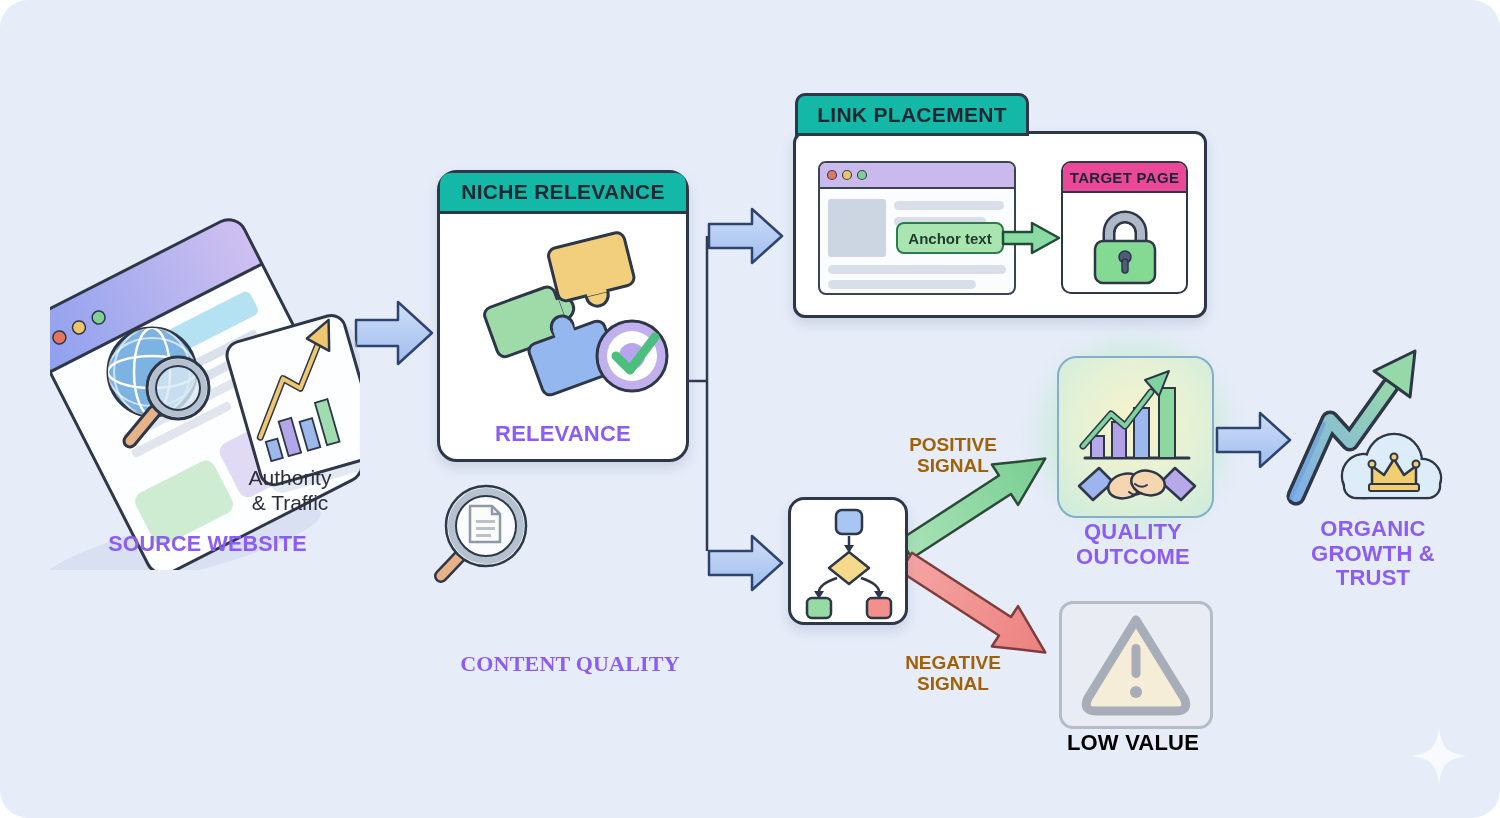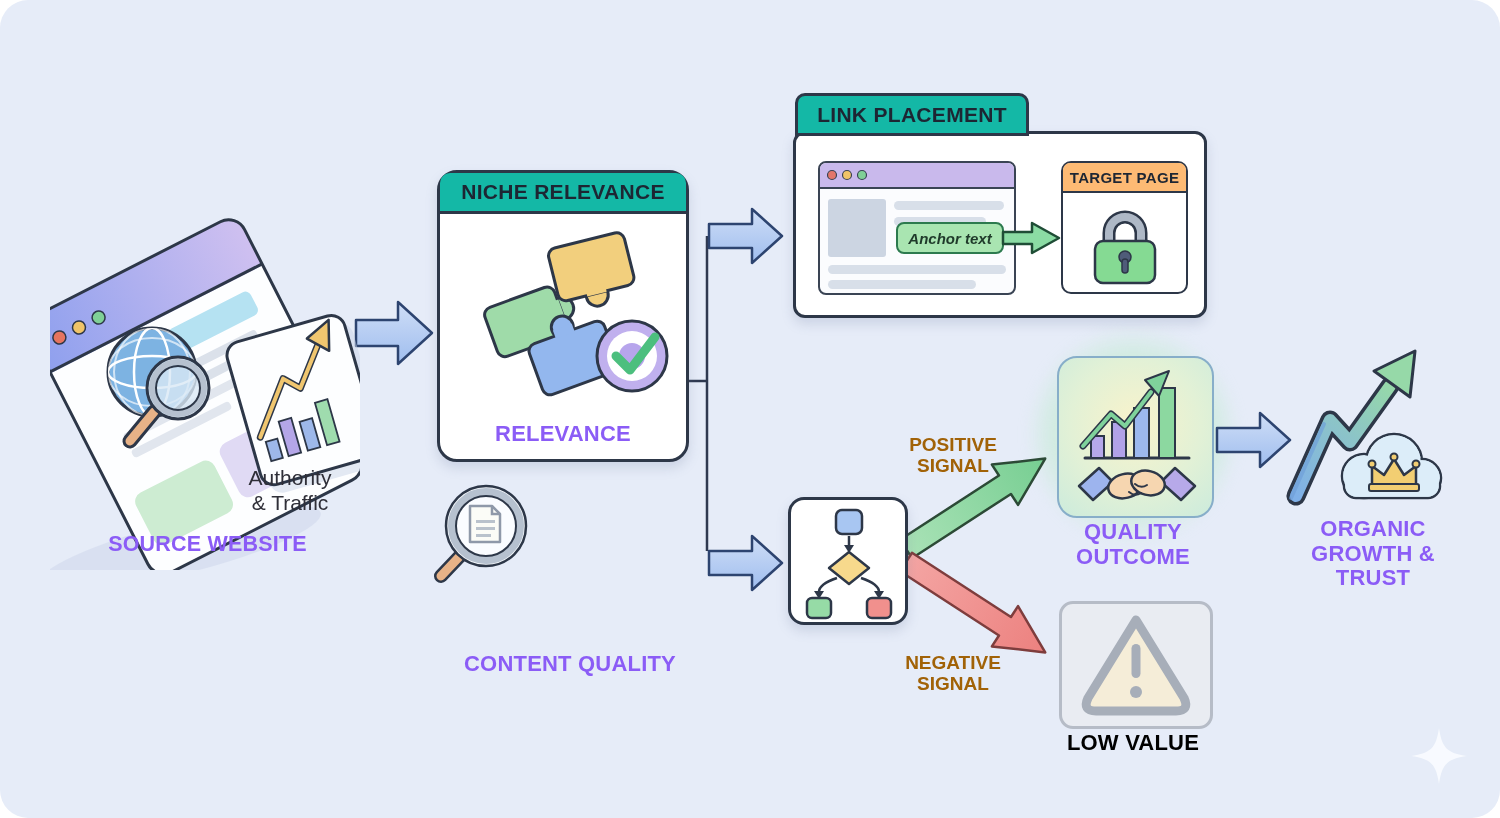--- a/index.html
+++ b/index.html
@@ -173,30 +173,30 @@
         </svg>
       </div>
       <div class="mock-line" style="left:8px;top:36px;width:58px;height:58px;background:#ccd5e2;border-radius:3px;"></div>
       <div class="mock-line" style="left:74px;top:38px;width:110px;height:9px;"></div>
       <div class="mock-line" style="left:74px;top:54px;width:92px;height:9px;"></div>
       <div class="mock-line" style="left:8px;top:102px;width:178px;height:9px;"></div>
       <div class="mock-line" style="left:8px;top:117px;width:148px;height:9px;"></div>
     </div>
 
     <div class="abs" style="left:100px;top:88px;width:104px;height:28px;background:#a9e5b1;border:2.5px solid #2c7a4e;border-radius:8px;
-                display:flex;align-items:center;justify-content:center;font-weight:bold;font-size:15px;color:#1f3a2a;font-style:italic;">
+                display:flex;align-items:center;justify-content:center;font-weight:bold;font-size:15px;color:#1f3a2a;">
       <span>Anchor text</span>
     </div>
 
     <svg class="abs" style="left:205px;top:84px;" width="62" height="40" viewBox="0 0 62 40">
       <polygon points="2,14 31,14 31,5 58,20 31,35 31,26 2,26" fill="#8bdca4" stroke="#1f4d36" stroke-width="2.5" stroke-linejoin="round"></polygon>
     </svg>
 
     <div class="abs" style="left:265px;top:27px;width:123px;height:129px;border:2.5px solid #2d3748;border-radius:10px;background:#ffffff;">
-      <div class="card-header" style="height:28px;border-bottom:2.5px solid #2d3748;border-radius:7px 7px 0 0;font-size:15px;background:#fdba74;">
+      <div class="card-header" style="height:28px;border-bottom:2.5px solid #2d3748;border-radius:7px 7px 0 0;font-size:15px;background:#ec4899;">
         <span>TARGET PAGE</span>
       </div>
       <svg width="123" height="98" viewBox="0 0 123 98">
         <path d="M46,52 V40 a16,16 0 0 1 32,0 V52" fill="none" stroke="#2d3748" stroke-width="13" stroke-linecap="round"></path>
         <path d="M46,52 V40 a16,16 0 0 1 32,0 V52" fill="none" stroke="#aeb8c6" stroke-width="8" stroke-linecap="round"></path>
         <rect x="32" y="48" width="60" height="42" rx="8" fill="#85da93" stroke="#2d3748" stroke-width="2.5"></rect>
         <circle cx="62" cy="64" r="6" fill="#4f5c79" stroke="#2d3748" stroke-width="1.5"></circle>
         <rect x="59" y="66" width="6" height="14" rx="3" fill="#4f5c79" stroke="#2d3748" stroke-width="1.5"></rect>
       </svg>
     </div>
@@ -209,21 +209,21 @@
     <circle cx="58" cy="48" r="34" fill="#fafcff" stroke="#b6c1cf" stroke-width="8"></circle>
     <circle cx="58" cy="48" r="30" fill="none" stroke="#2d3748" stroke-width="2"></circle>
     <g>
       <path d="M42,28 h22 l8,8 v28 h-30 Z" fill="#fbfcf7" stroke="#8f99a9" stroke-width="2.5" stroke-linejoin="round"></path>
       <path d="M64,28 v8 h8" fill="none" stroke="#8f99a9" stroke-width="2.5"></path>
       <rect x="48" y="42" width="19" height="3" fill="#b9c2cc"></rect>
       <rect x="48" y="49" width="19" height="3" fill="#b9c2cc"></rect>
       <rect x="48" y="56" width="15" height="3" fill="#b9c2cc"></rect>
     </g>
   </svg>
-  <div class="abs biglabel" style="left:440px;top:652px;width:260px;">CONTENT QUALITY</div>
+  <div class="abs biglabel" style="left:440px;top:652px;width:260px;font-family:Liberation Serif, serif;">CONTENT QUALITY</div>
 
   <div class="card" style="left:788px;top:497px;width:114px;height:122px;border-radius:16px;">
     <svg width="114" height="122" viewBox="0 0 114 122">
       <rect x="45" y="10" width="26" height="24" rx="6" fill="#a8c6f2" stroke="#2d3748" stroke-width="2.5"></rect>
       <line x1="58" y1="36" x2="58" y2="46" stroke="#2d3748" stroke-width="2.5"></line>
       <polygon points="53,45 63,45 58,53" fill="#2d3748"></polygon>
       <polygon points="58,52 78,68 58,84 38,68" fill="#f7d98c" stroke="#2d3748" stroke-width="2.5" stroke-linejoin="round"></polygon>
       <path d="M46,78 Q28,84 28,92" fill="none" stroke="#2d3748" stroke-width="2.5"></path>
       <path d="M70,78 Q88,84 88,92" fill="none" stroke="#2d3748" stroke-width="2.5"></path>
       <polygon points="23,91 33,91 28,99" fill="#2d3748"></polygon>

